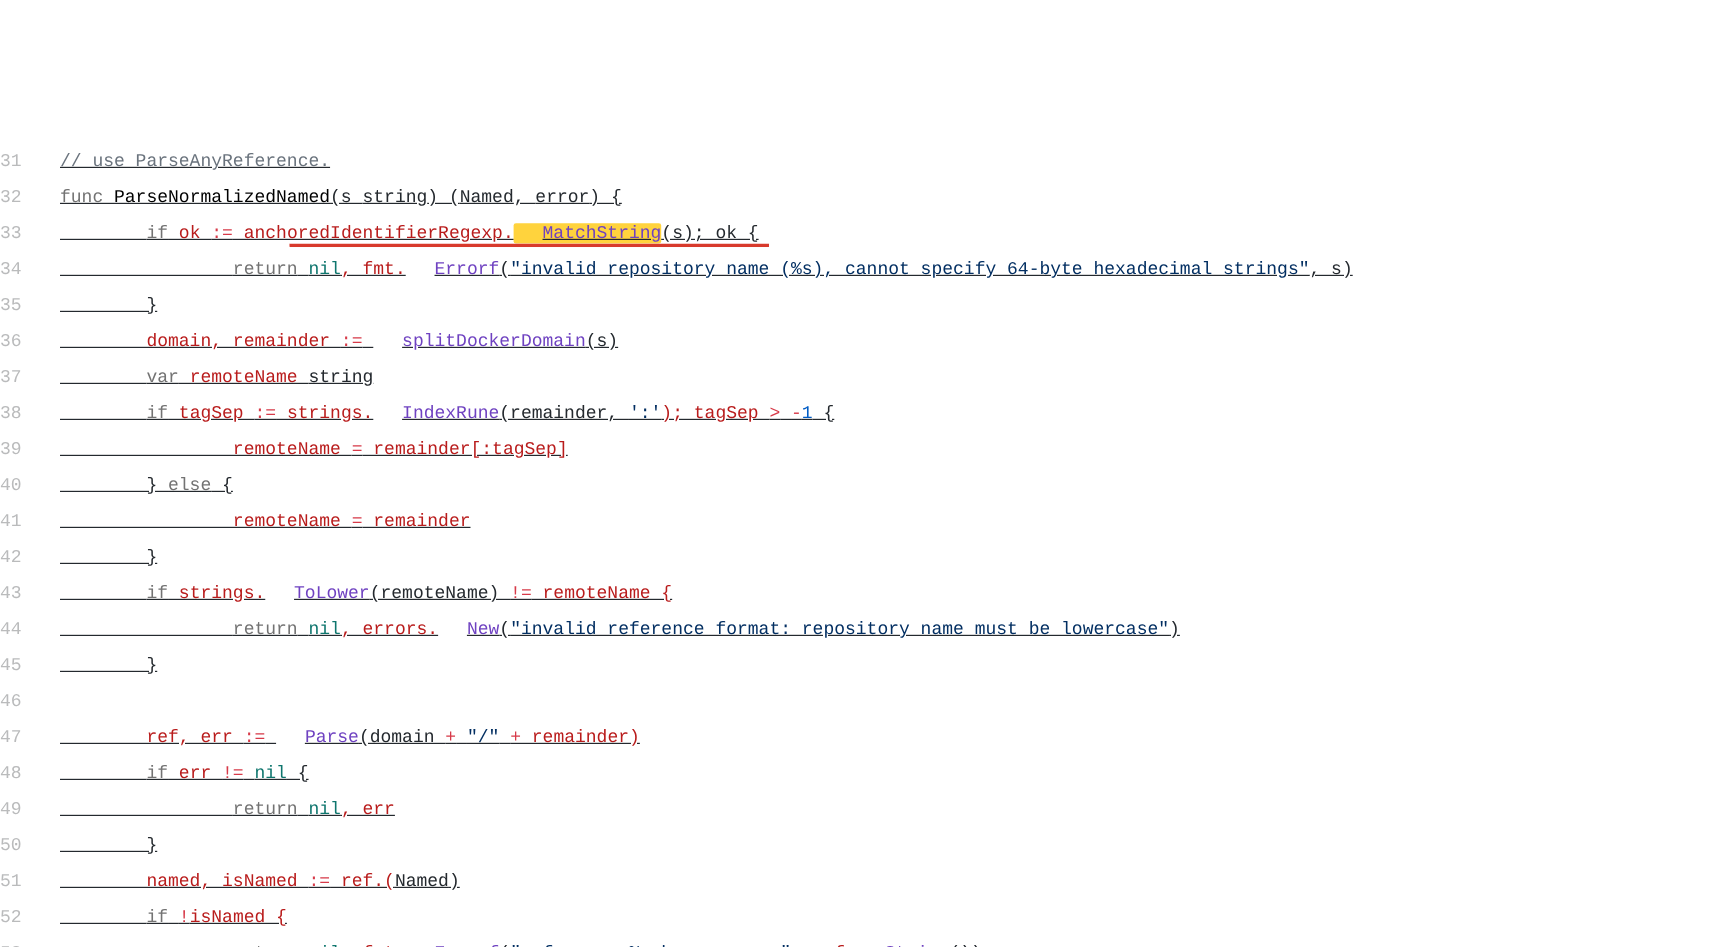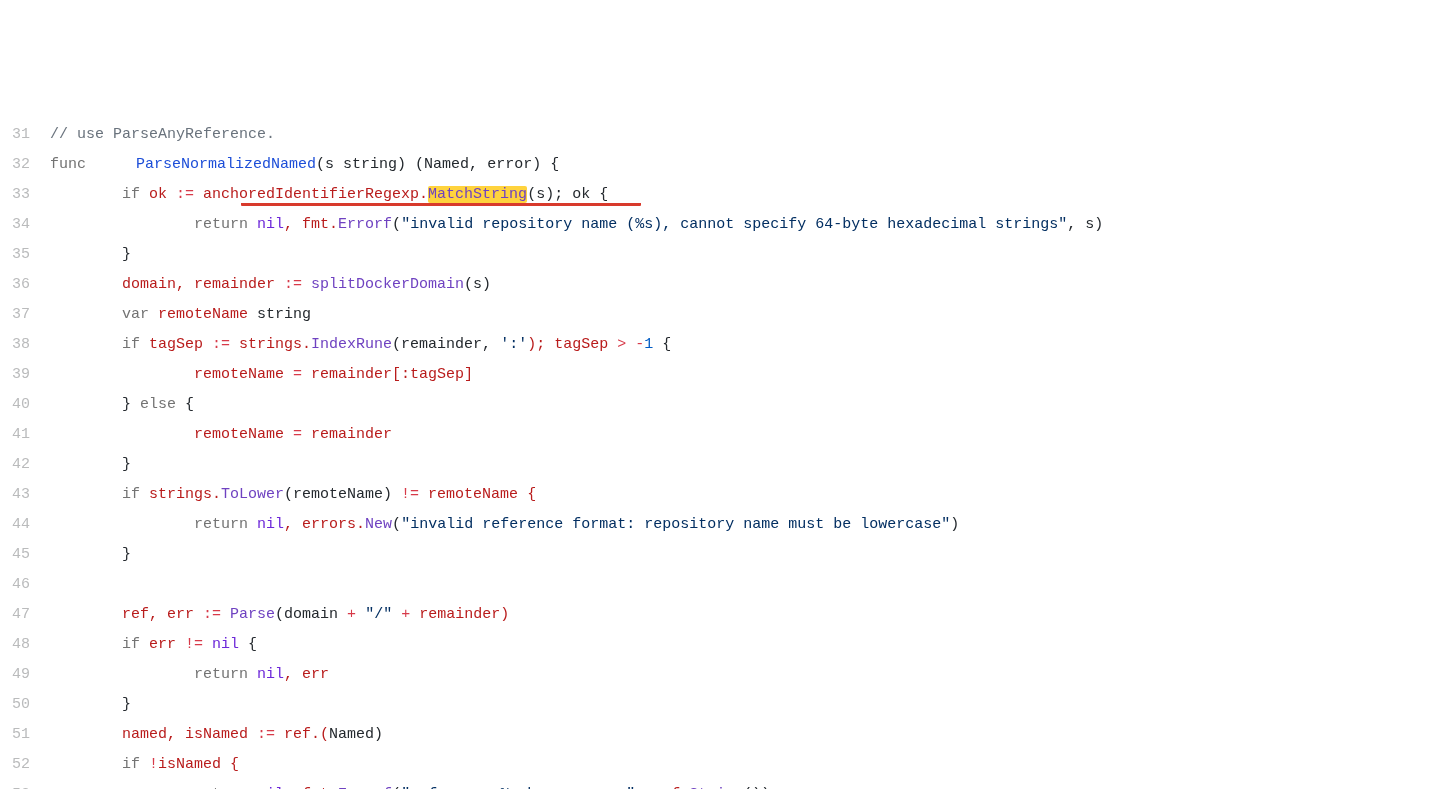--- a/index.html
+++ b/index.html
@@ -16,43 +16,44 @@
     display: flex;
     flex-direction: column;
   }
   .code-line {
     display: flex;
     height: 30px;
     align-items: center;
   }
   .line-number {
     width: 42px;
-    text-align: right;
+    text-align: left;
     color: #babbbc;
     padding-right: 12px;
     user-select: none;
     flex-shrink: 0;
   }
   .line-content {
     flex: 1;
     padding-left: 8px;
     position: relative;
+    text-decoration: underline;
   }
   .tok-keyword   { color: #737373; }
-  .tok-funcname  { color: #1d4ed8; margin-left: 41px; }
+  .tok-funcname  { color: #000000; }
   .tok-ident     { color: #b91c1c; }
   .tok-type      { color: #24292e; }
   .tok-string    { color: #032f62; }
   .tok-char      { color: #032f62; }
   .tok-num       { color: #005cc5; }
-  .tok-nil       { color: #6d28d9; }
+  .tok-nil       { color: #0f766e; }
   .tok-op        { color: #d73a49; }
   .tok-punct     { color: #24292e; }
   .tok-comment   { color: #6a737d; }
-  .tok-call      { color: #6f42c1; }
+  .tok-call      { color: #6f42c1; padding-left: 24px; }
   .highlight {
     background: #ffd33d;
     border-radius: 2px;
   }
   .underline-red {
     position: absolute;
     height: 4px;
     border-bottom: 3px solid #d83a2c;
     border-radius: 1px;
     pointer-events: none;

